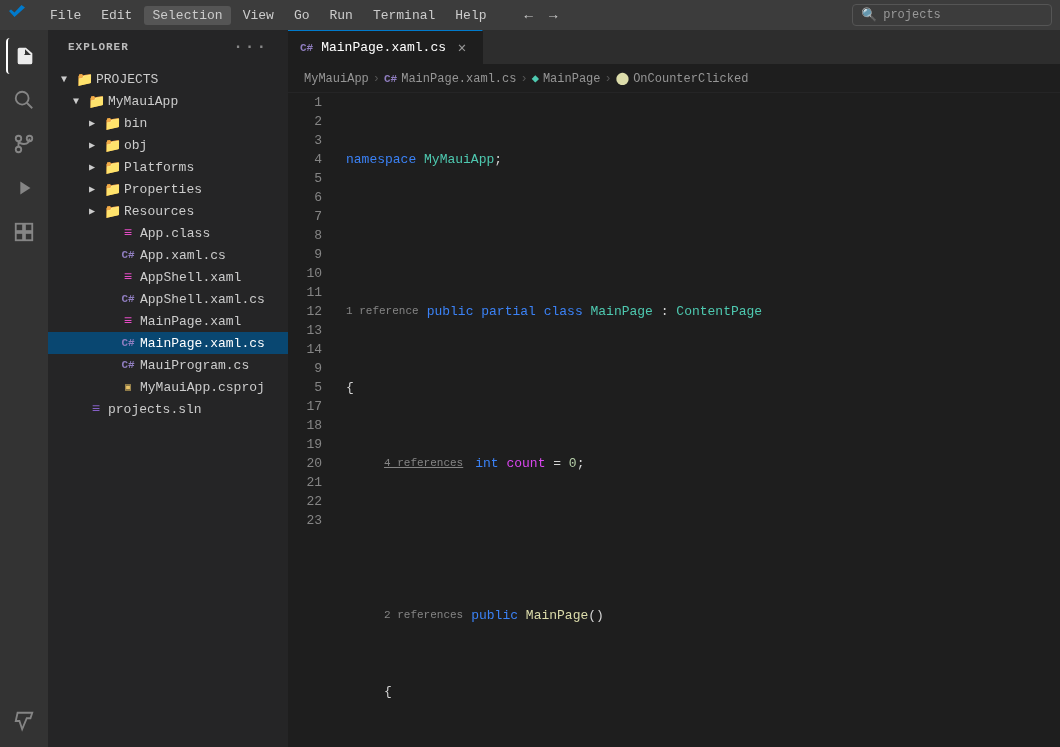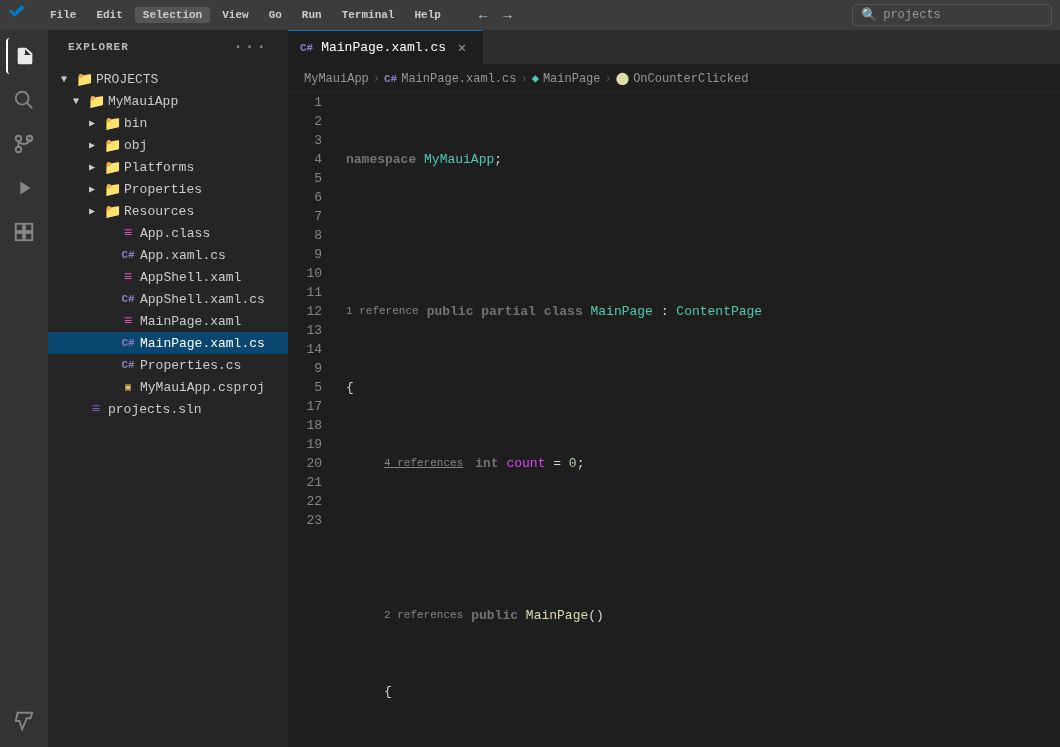--- a/index.html
+++ b/index.html
@@ -29,22 +29,21 @@
     }
     .titlebar-menu {
       display: flex;
       gap: 4px;
     }
     .menu-item {
       color: #cccccc;
       padding: 2px 8px;
       cursor: pointer;
       border-radius: 3px;
-      font-size: 11px;
-      font-weight: bold;
+      font-size: 13px;
     }
     .menu-item.active { background: #555; }
     .titlebar-nav {
       margin-left: 8px;
       display: flex;
       gap: 4px;
       align-items: center;
     }
     .nav-arrow {
       color: #cccccc;
@@ -243,21 +242,21 @@
     }
     .code-line {
       height: 19px;
       display: flex;
       align-items: center;
       padding-left: 8px;
       position: relative;
     }
 
     
-    .kw { color: #737373; font-weight: bold; }
+    .kw { color: #3b82f6; }
     .cn { color: #4ec9b0; }       
     .num { color: #b5cea8; }        
     .ref { color: #d946ef; }       
     .method { color: #dcdcaa; } 
     .punct { color: #d4d4d4; }    
 
     .reference-hint {
       color: #858585;
       font-size: 11px;
       font-style: normal;
@@ -420,21 +419,21 @@
 
       <div class="tree-item active-file" style="padding-left: 52px;">
         <span class="tree-arrow" style="opacity:0;">▶</span>
         <span class="tree-icon" style="color:#8f7dbf; font-size:11px; font-weight:bold;">C#</span>
         <span class="tree-label">MainPage.xaml.cs</span>
       </div>
 
       <div class="tree-item" style="padding-left: 52px;">
         <span class="tree-arrow" style="opacity:0;">▶</span>
         <span class="tree-icon" style="color:#8f7dbf; font-size:11px; font-weight:bold;">C#</span>
-        <span class="tree-label">Properties.cs</span>
+        <span class="tree-label">MauiProgram.cs</span>
       </div>
 
       <div class="tree-item" style="padding-left: 52px;">
         <span class="tree-arrow" style="opacity:0;">▶</span>
         <span class="tree-icon" style="color:#e8c267; font-size:10px;">▣</span>
         <span class="tree-label">MyMauiApp.csproj</span>
       </div>
 
       <div class="tree-item" style="padding-left: 20px;">
         <span class="tree-arrow" style="opacity:0;">▶</span>

